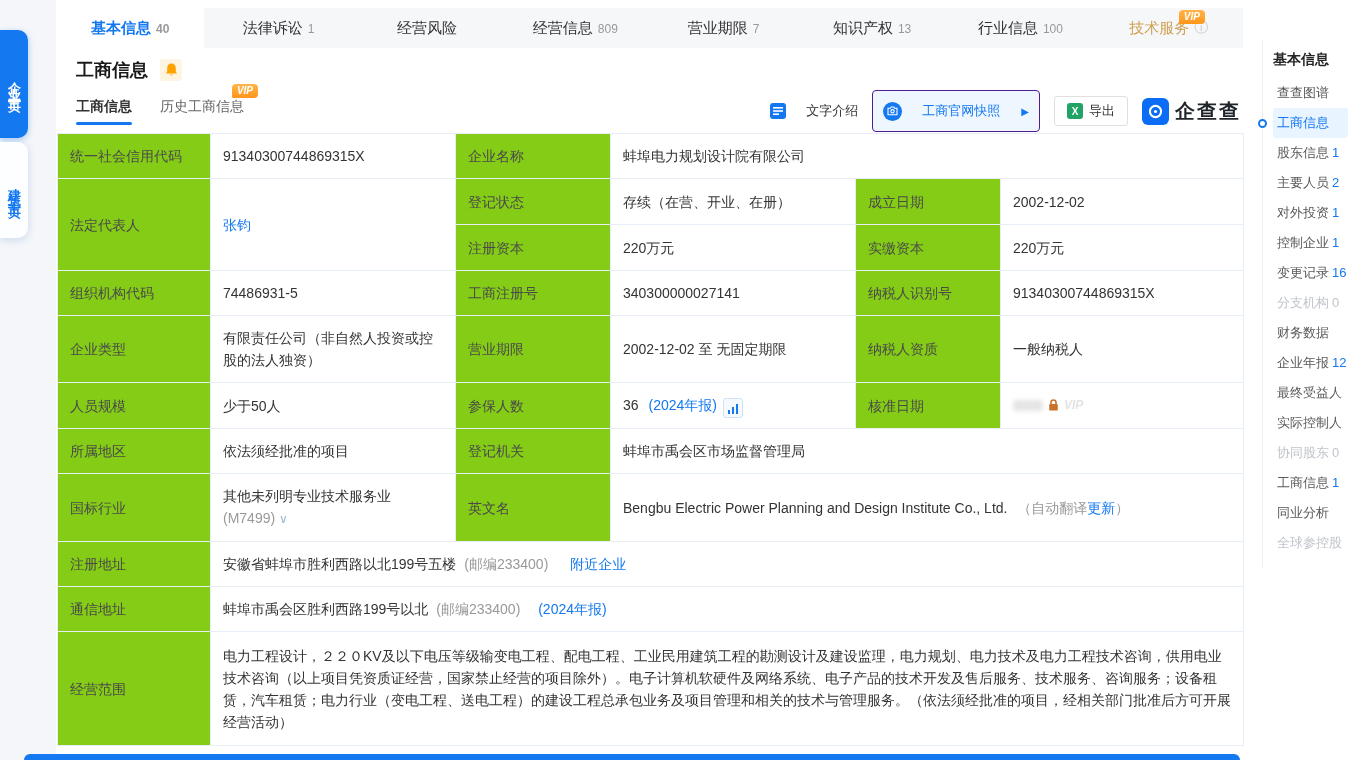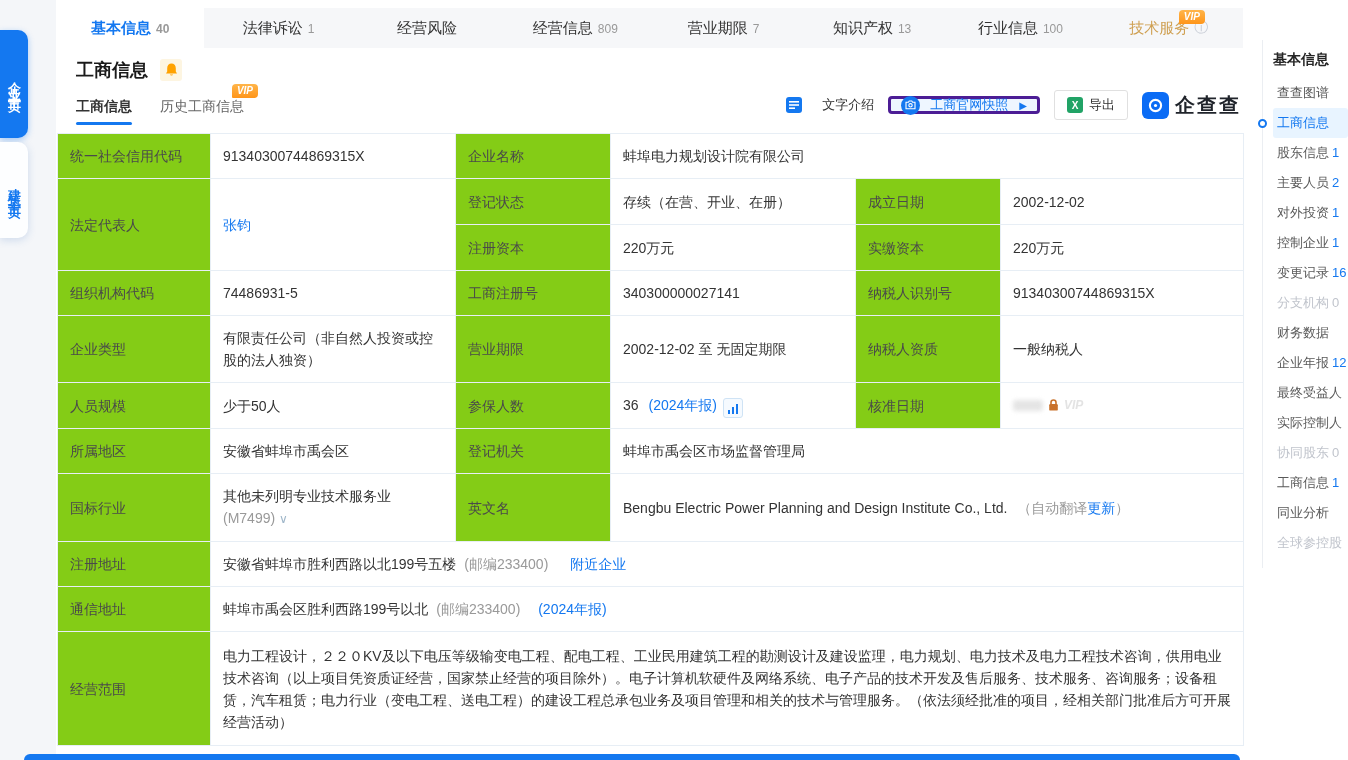--- a/index.html
+++ b/index.html
@@ -35,21 +35,21 @@
   .subtabs { position:absolute; left:20px; top:98px; display:flex; gap:28px; }
   .subtab { font-size:14px; color:#666; cursor:pointer; position:relative; padding-bottom:9px; }
   .subtab.active { color:#333; font-weight:bold; }
   .subtab.active::after { content:""; position:absolute; left:0; right:0; bottom:0; height:3px; background:#1478f0; border-radius:2px; }
   .subtab .vip-badge { position:absolute; top:-14px; right:-14px; }
 
   
   .toolbar { position:absolute; right:2px; top:90px; display:flex; align-items:center; gap:14px; }
   .tool-link { display:flex; align-items:center; gap:20px; font-size:13px; color:#333; cursor:pointer; }
   .icon-doc { width:16px; height:16px; background:#1478f0; border-radius:3px; display:flex; align-items:center; justify-content:center; }
-  .btn-snapshot { display:flex; align-items:center; gap:10px; height:18px; padding:0 10px; border:3px solid #4c1d95; background:#eef6ff; color:#1478f0; border-radius:4px; font-size:13px; cursor:pointer; }
+  .btn-snapshot { display:flex; align-items:center; gap:20px; height:42px; padding:0 10px; border:1px solid #4c1d95; background:#eef6ff; color:#1478f0; border-radius:4px; font-size:13px; cursor:pointer; }
   .cam-circle { width:19px; height:19px; border-radius:50%; background:#1478f0; display:flex; align-items:center; justify-content:center; }
   .tri { font-size:10px; margin-left:1px; }
   .btn-export { display:flex; align-items:center; gap:6px; height:30px; padding:0 12px; border:1px solid #e0e0e0; background:#fff; border-radius:3px; font-size:13px; color:#333; cursor:pointer; }
   .xls { width:16px; height:16px; background:#21a366; border-radius:3px; color:#fff; font-size:10px; font-weight:bold; display:flex; align-items:center; justify-content:center; }
   .brand { display:flex; align-items:center; gap:6px; }
   .brand-icon { width:27px; height:27px; background:#0b6cf5; border-radius:6px; display:flex; align-items:center; justify-content:center; }
   .brand-name { font-size:20px; font-weight:bold; color:#20242b; letter-spacing:2px; }
 
   
   table.info { position:absolute; left:1px; top:133px; width:1186px; border-collapse:collapse; table-layout:fixed; font-size:14px; }
@@ -245,21 +245,21 @@
           <svg width="13" height="14" viewBox="0 0 13 14">
                 <path d="M4 6 V4.5 a2.5 2.5 0 0 1 5 0 V6" fill="none" stroke="#c9722c" stroke-width="1.6"></path>
                 <rect x="2.2" y="6" width="8.6" height="6.6" rx="1.2" fill="#c9722c"></rect>
               </svg>
           <span class="vip-faint">VIP</span>
         </span>
       </td>
     </tr>
     <tr style="height:45px">
       <td class="lbl">所属地区</td>
-      <td class="val">安徽省蚌埠市禹会区</td>
+      <td class="val">依法须经批准的项目</td>
       <td class="lbl">登记机关</td>
       <td class="val" colspan="3">蚌埠市禹会区市场监督管理局</td>
     </tr>
     <tr style="height:68px">
       <td class="lbl">国标行业</td>
       <td class="val">
         <span>其他未列明专业技术服务业</span><br>
         <span class="gray">(M7499)</span>
         <span class="chev">∨</span>
       </td>

